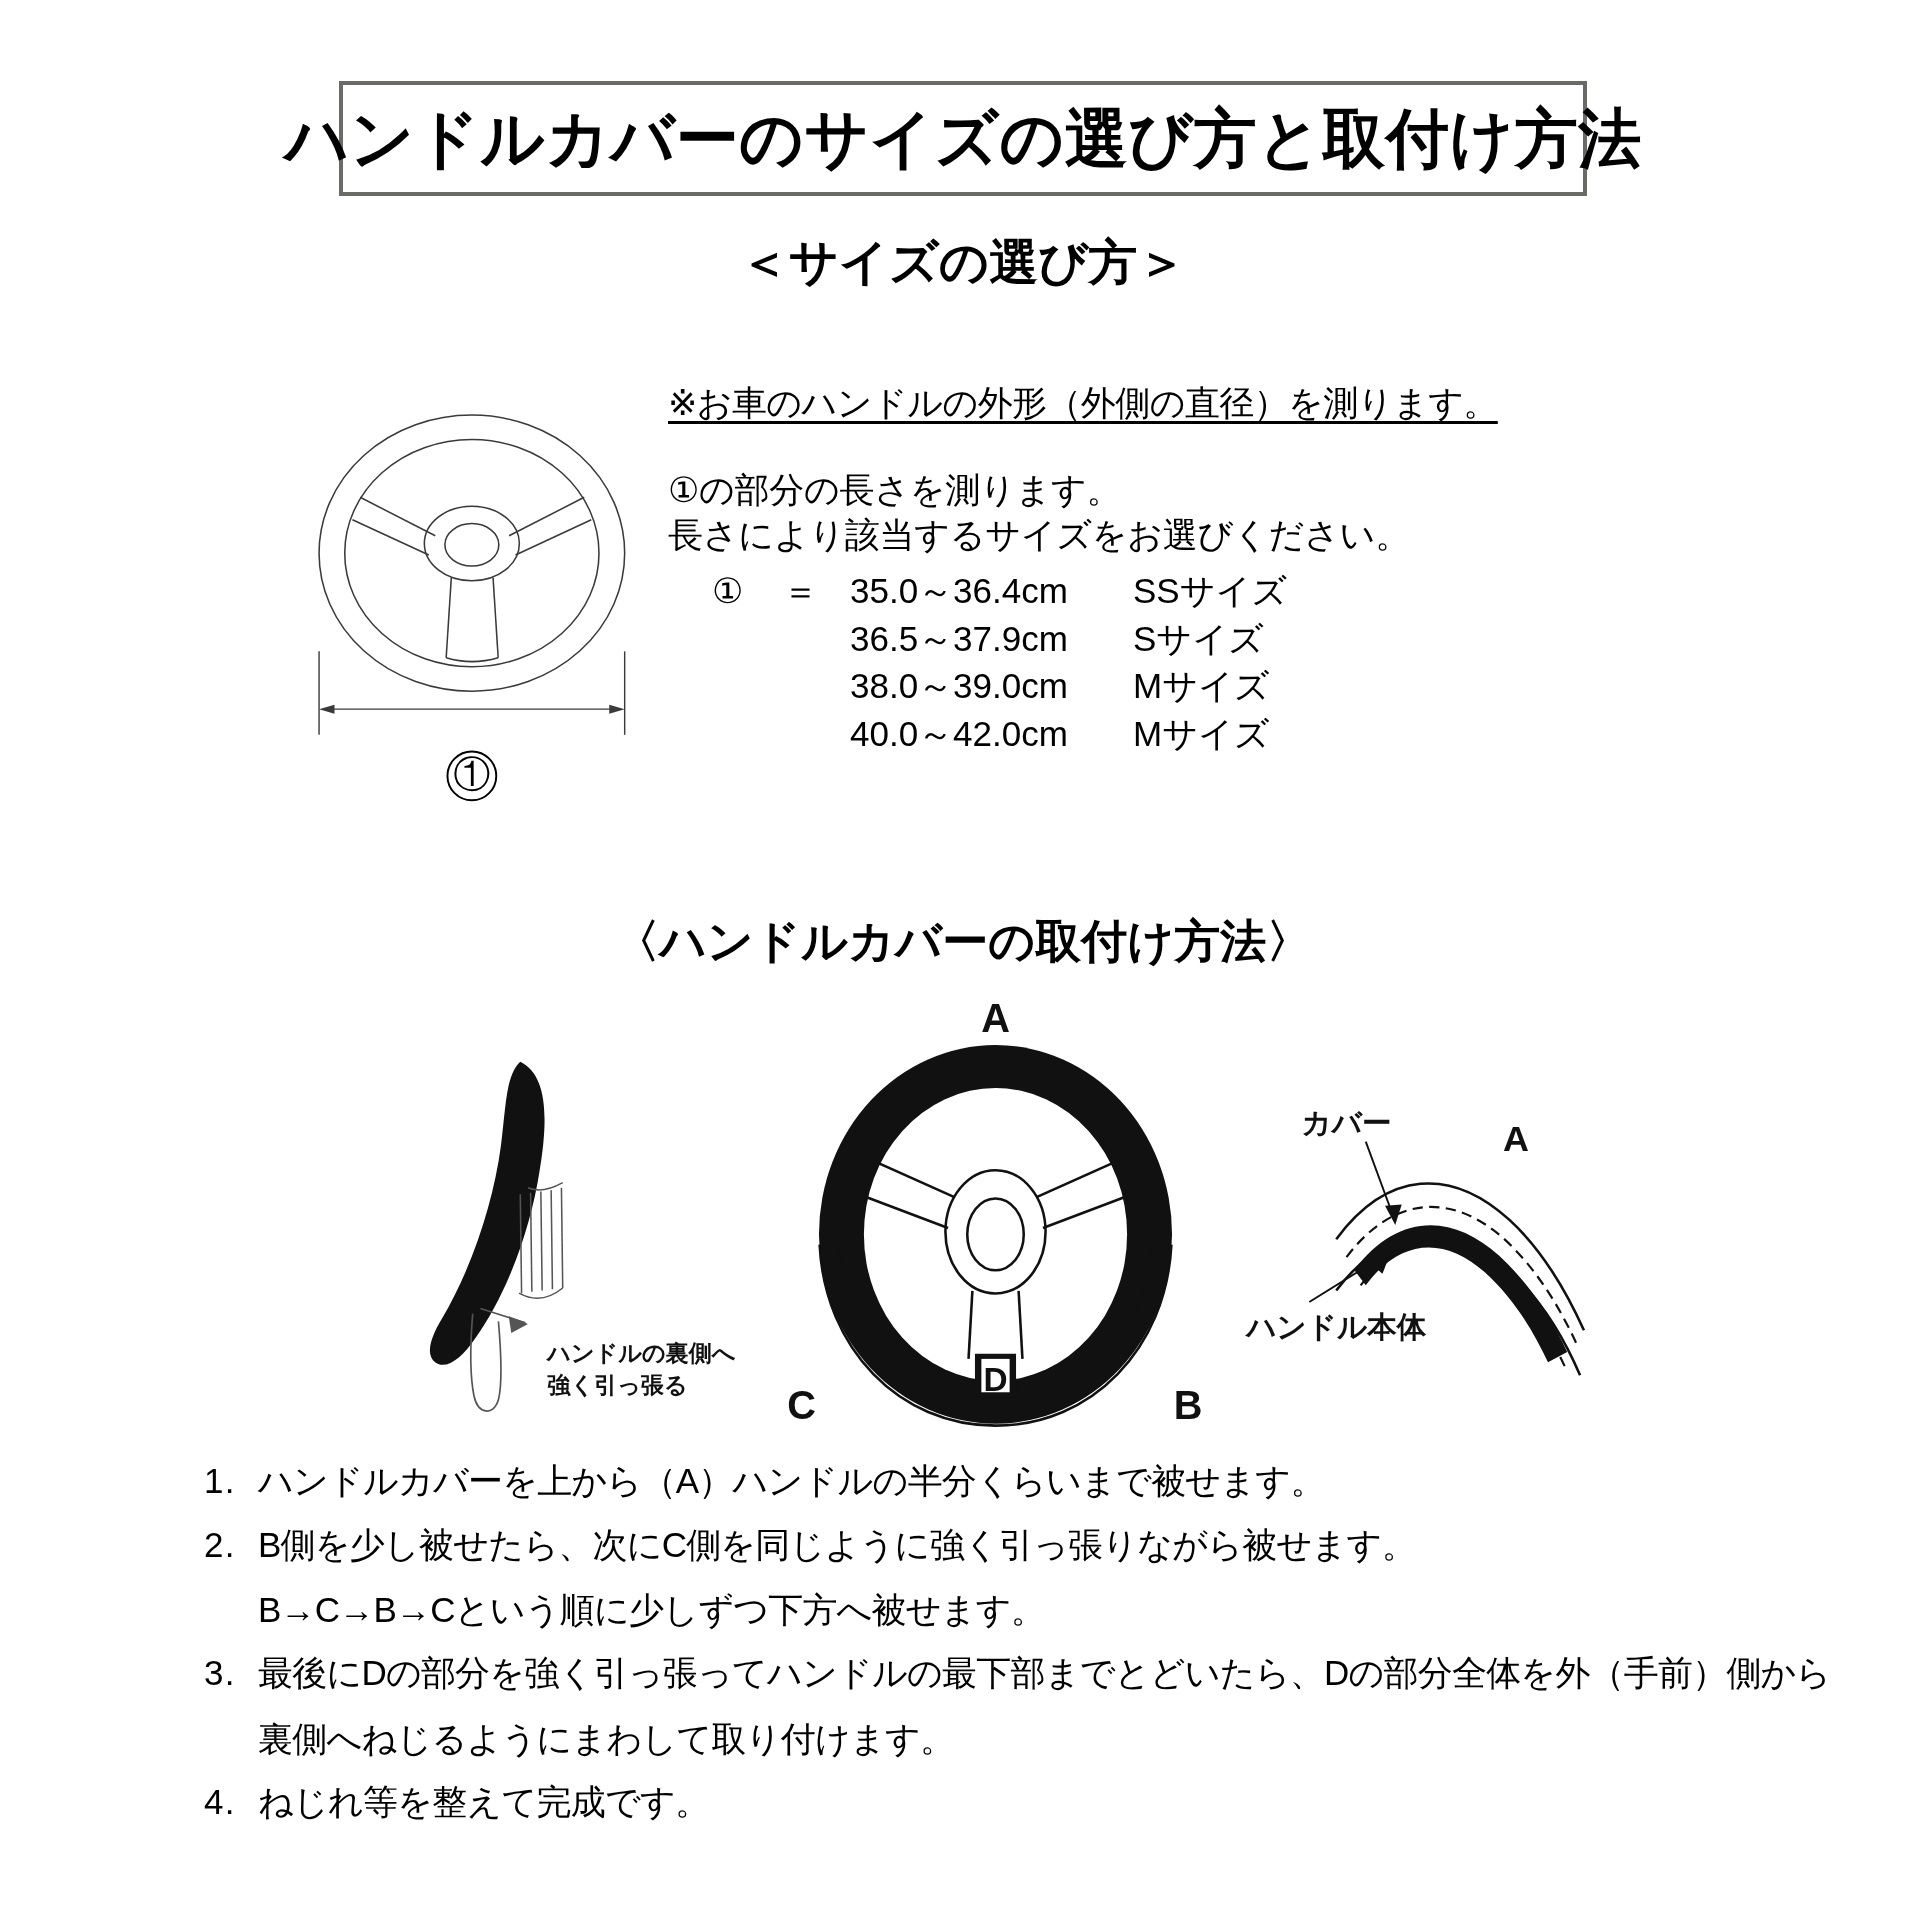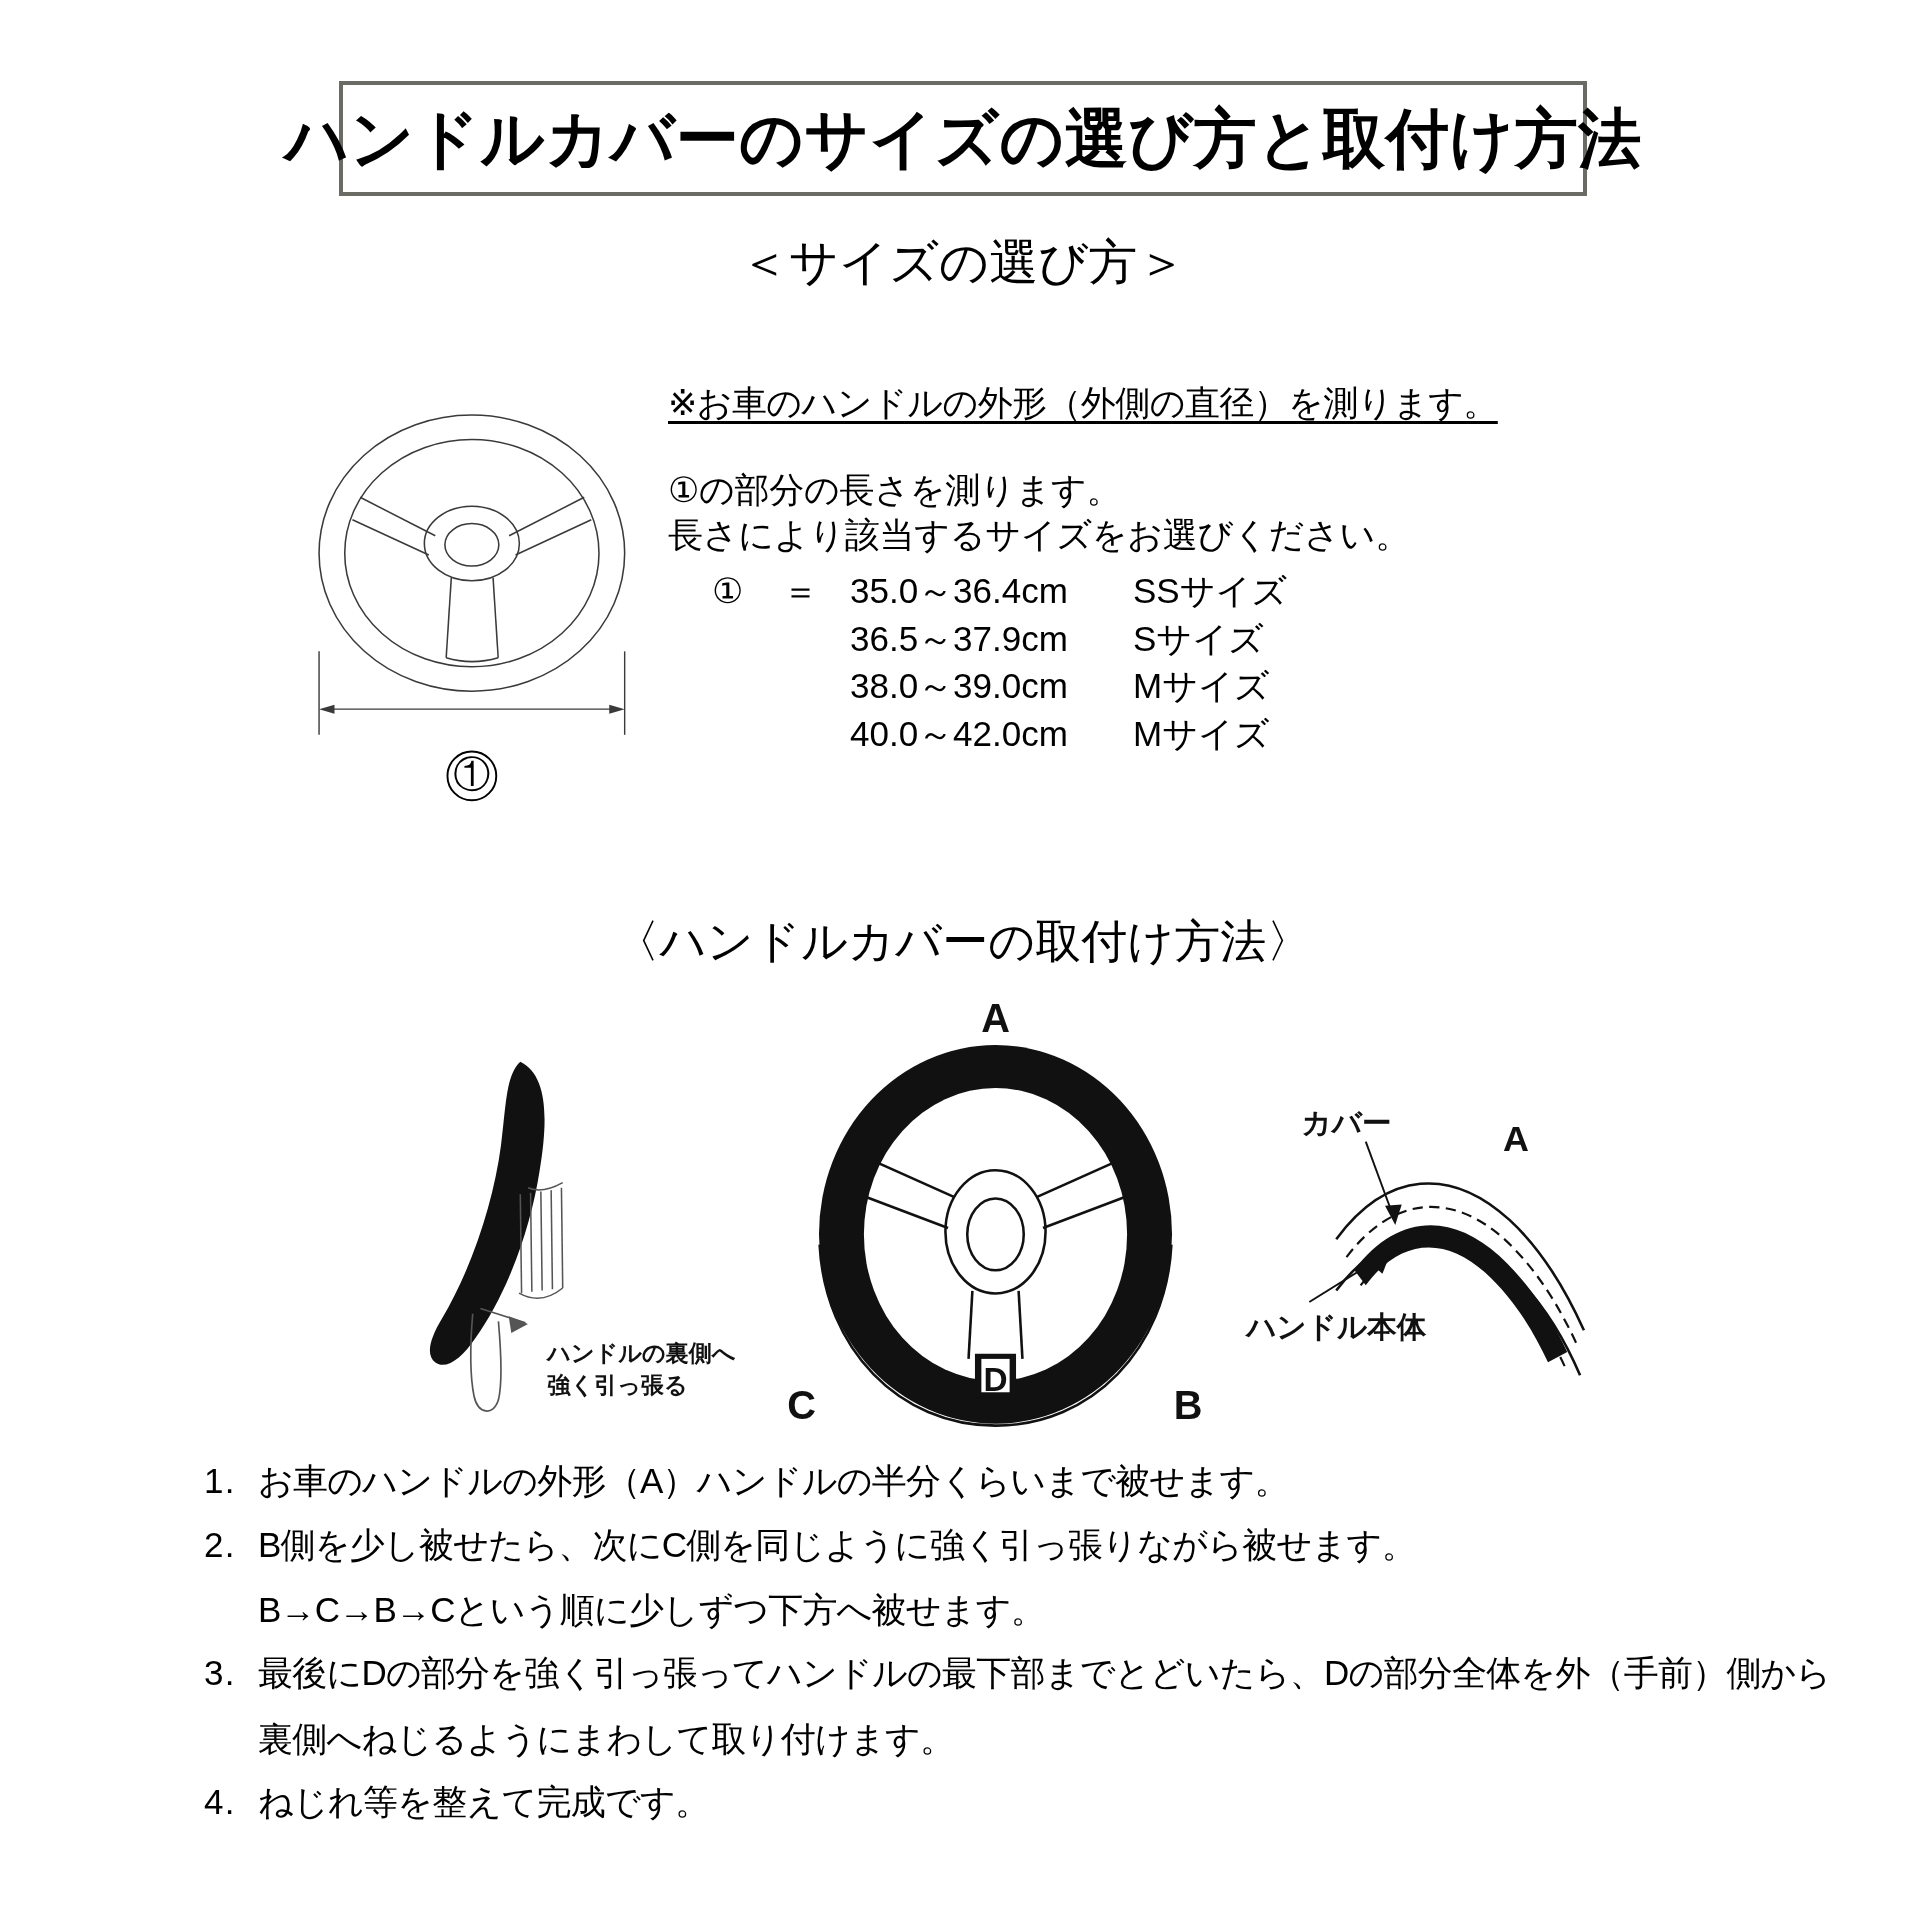--- a/index.html
+++ b/index.html
@@ -36,21 +36,21 @@
     letter-spacing: 0.6px;
     line-height: 1;
     white-space: nowrap;
     transform: scaleX(0.97);
   }
 
   
   .section-heading {
     position: absolute;
     font-size: 49px;
-    font-weight: 400;
+    font-weight: 700;
     white-space: nowrap;
     line-height: 1;
   }
   #size-heading {
     left: 0; right: 0;
     top: 238px;
     text-align: center;
   }
   #install-heading {
     left: 0; right: 0;
@@ -327,21 +327,21 @@
       <text x="10" y="372" font-family="Liberation Sans, sans-serif" font-size="46" font-weight="700" fill="#111">ハンドル本体</text>
     </svg>
   </div>
 </div>
 
 <div id="steps">
 
   <div class="step-row">
     <div class="step-num">1.</div>
     <div class="step-body">
-      <div class="step-line">お車のハンドルの外形（A）ハンドルの半分くらいまで被せます。</div>
+      <div class="step-line">ハンドルカバーを上から（A）ハンドルの半分くらいまで被せます。</div>
     </div>
   </div>
 
   <div class="step-row">
     <div class="step-num">2.</div>
     <div class="step-body">
       <div class="step-line">B側を少し被せたら、次にC側を同じように強く引っ張りながら被せます。</div>
       <div class="step-line">B→C→B→Cという順に少しずつ下方へ被せます。</div>
     </div>
   </div>

